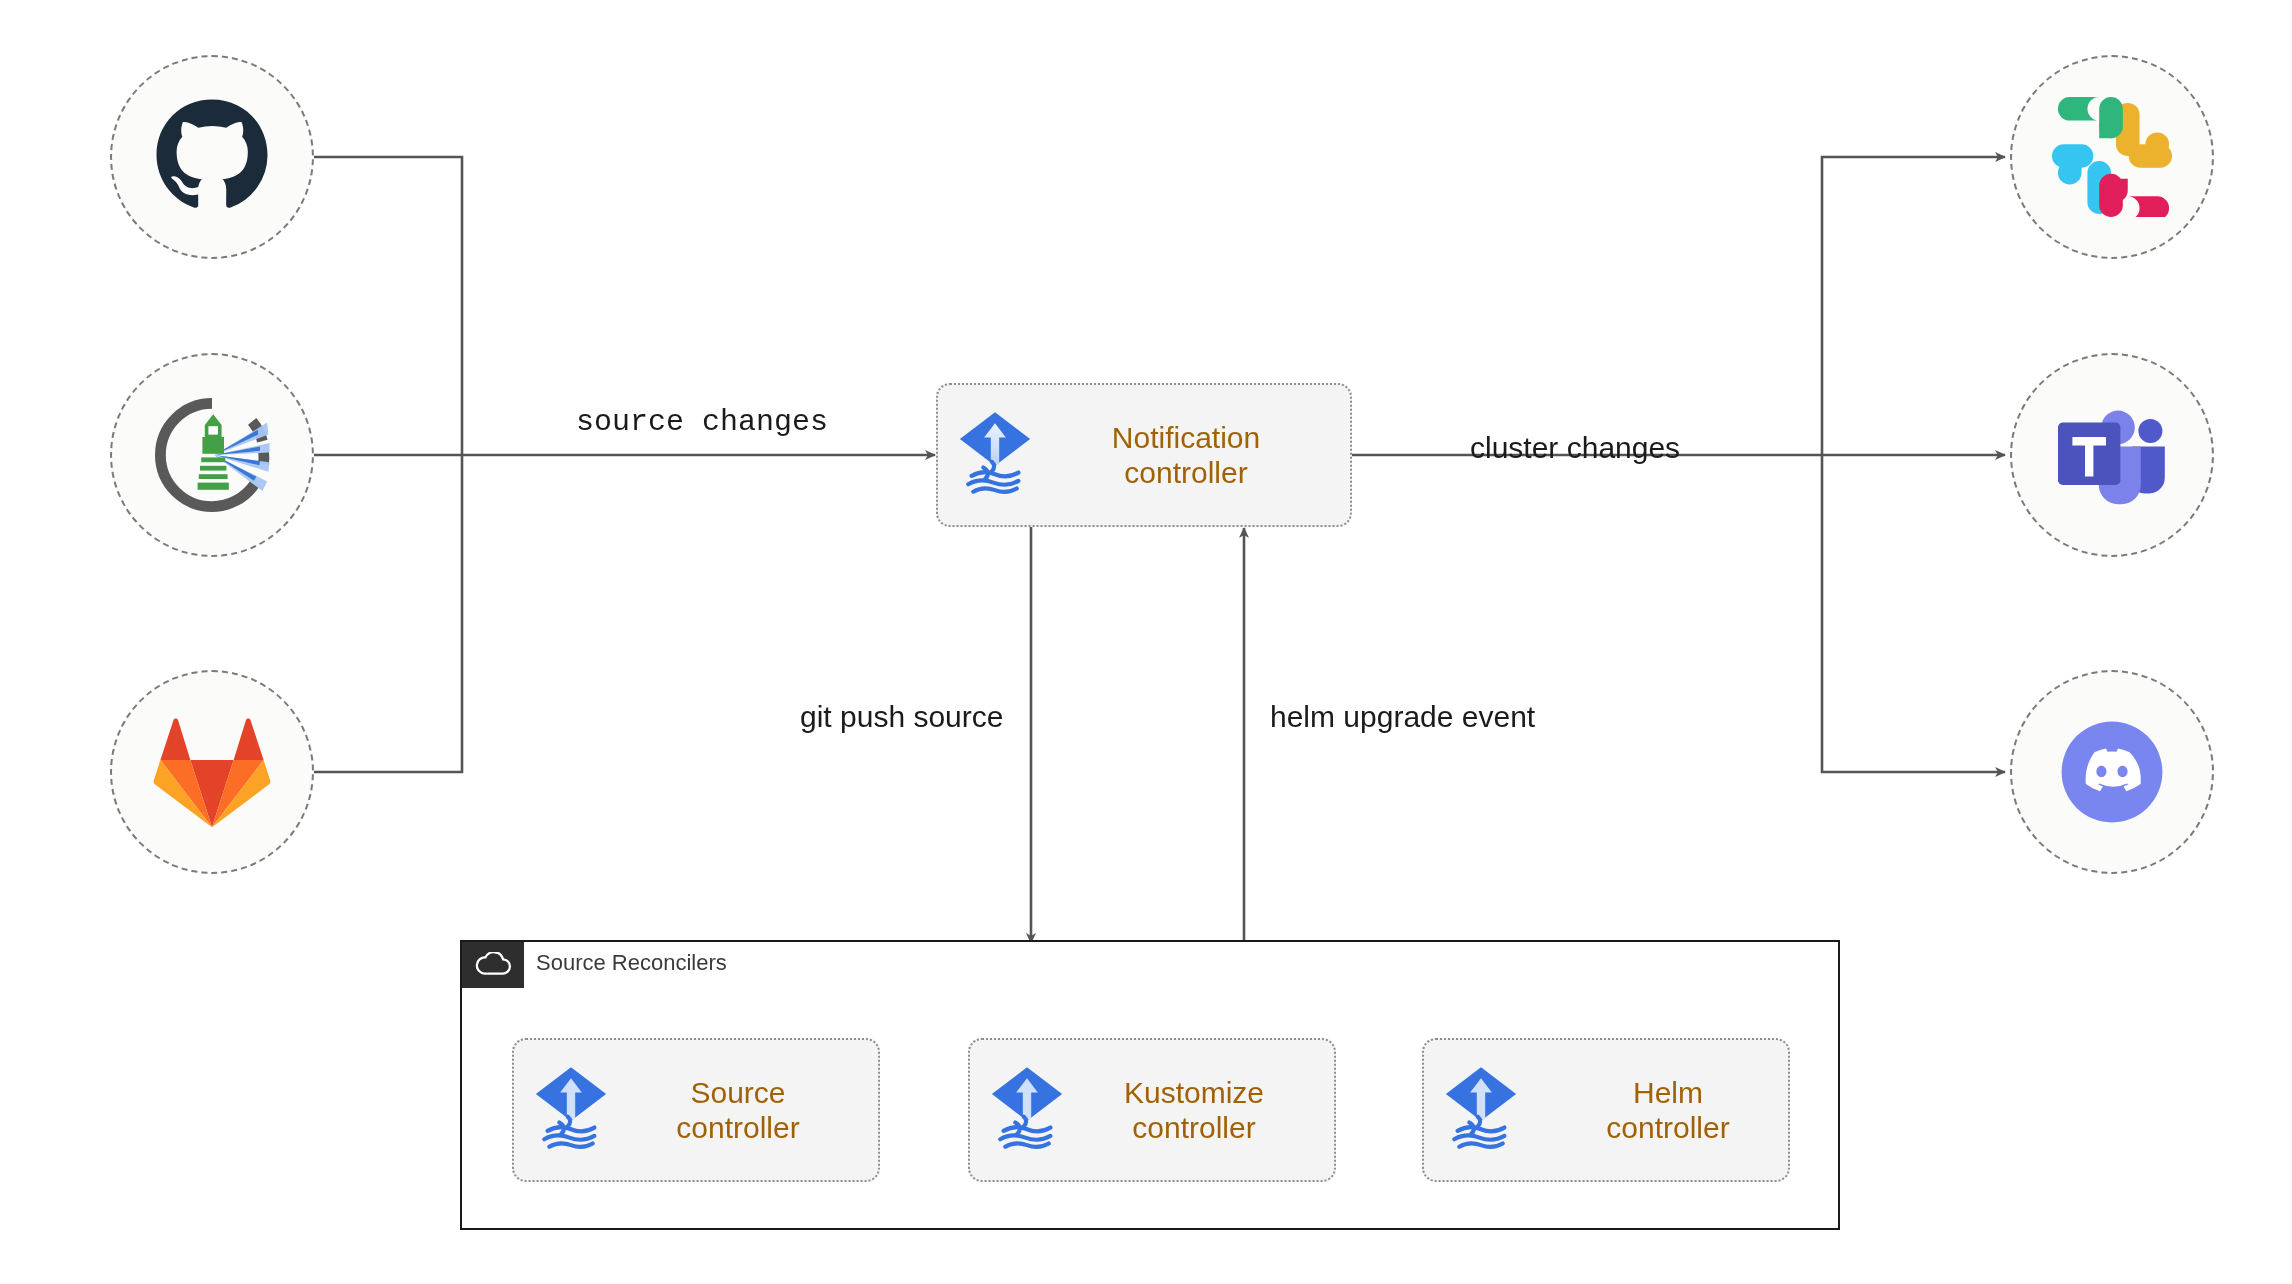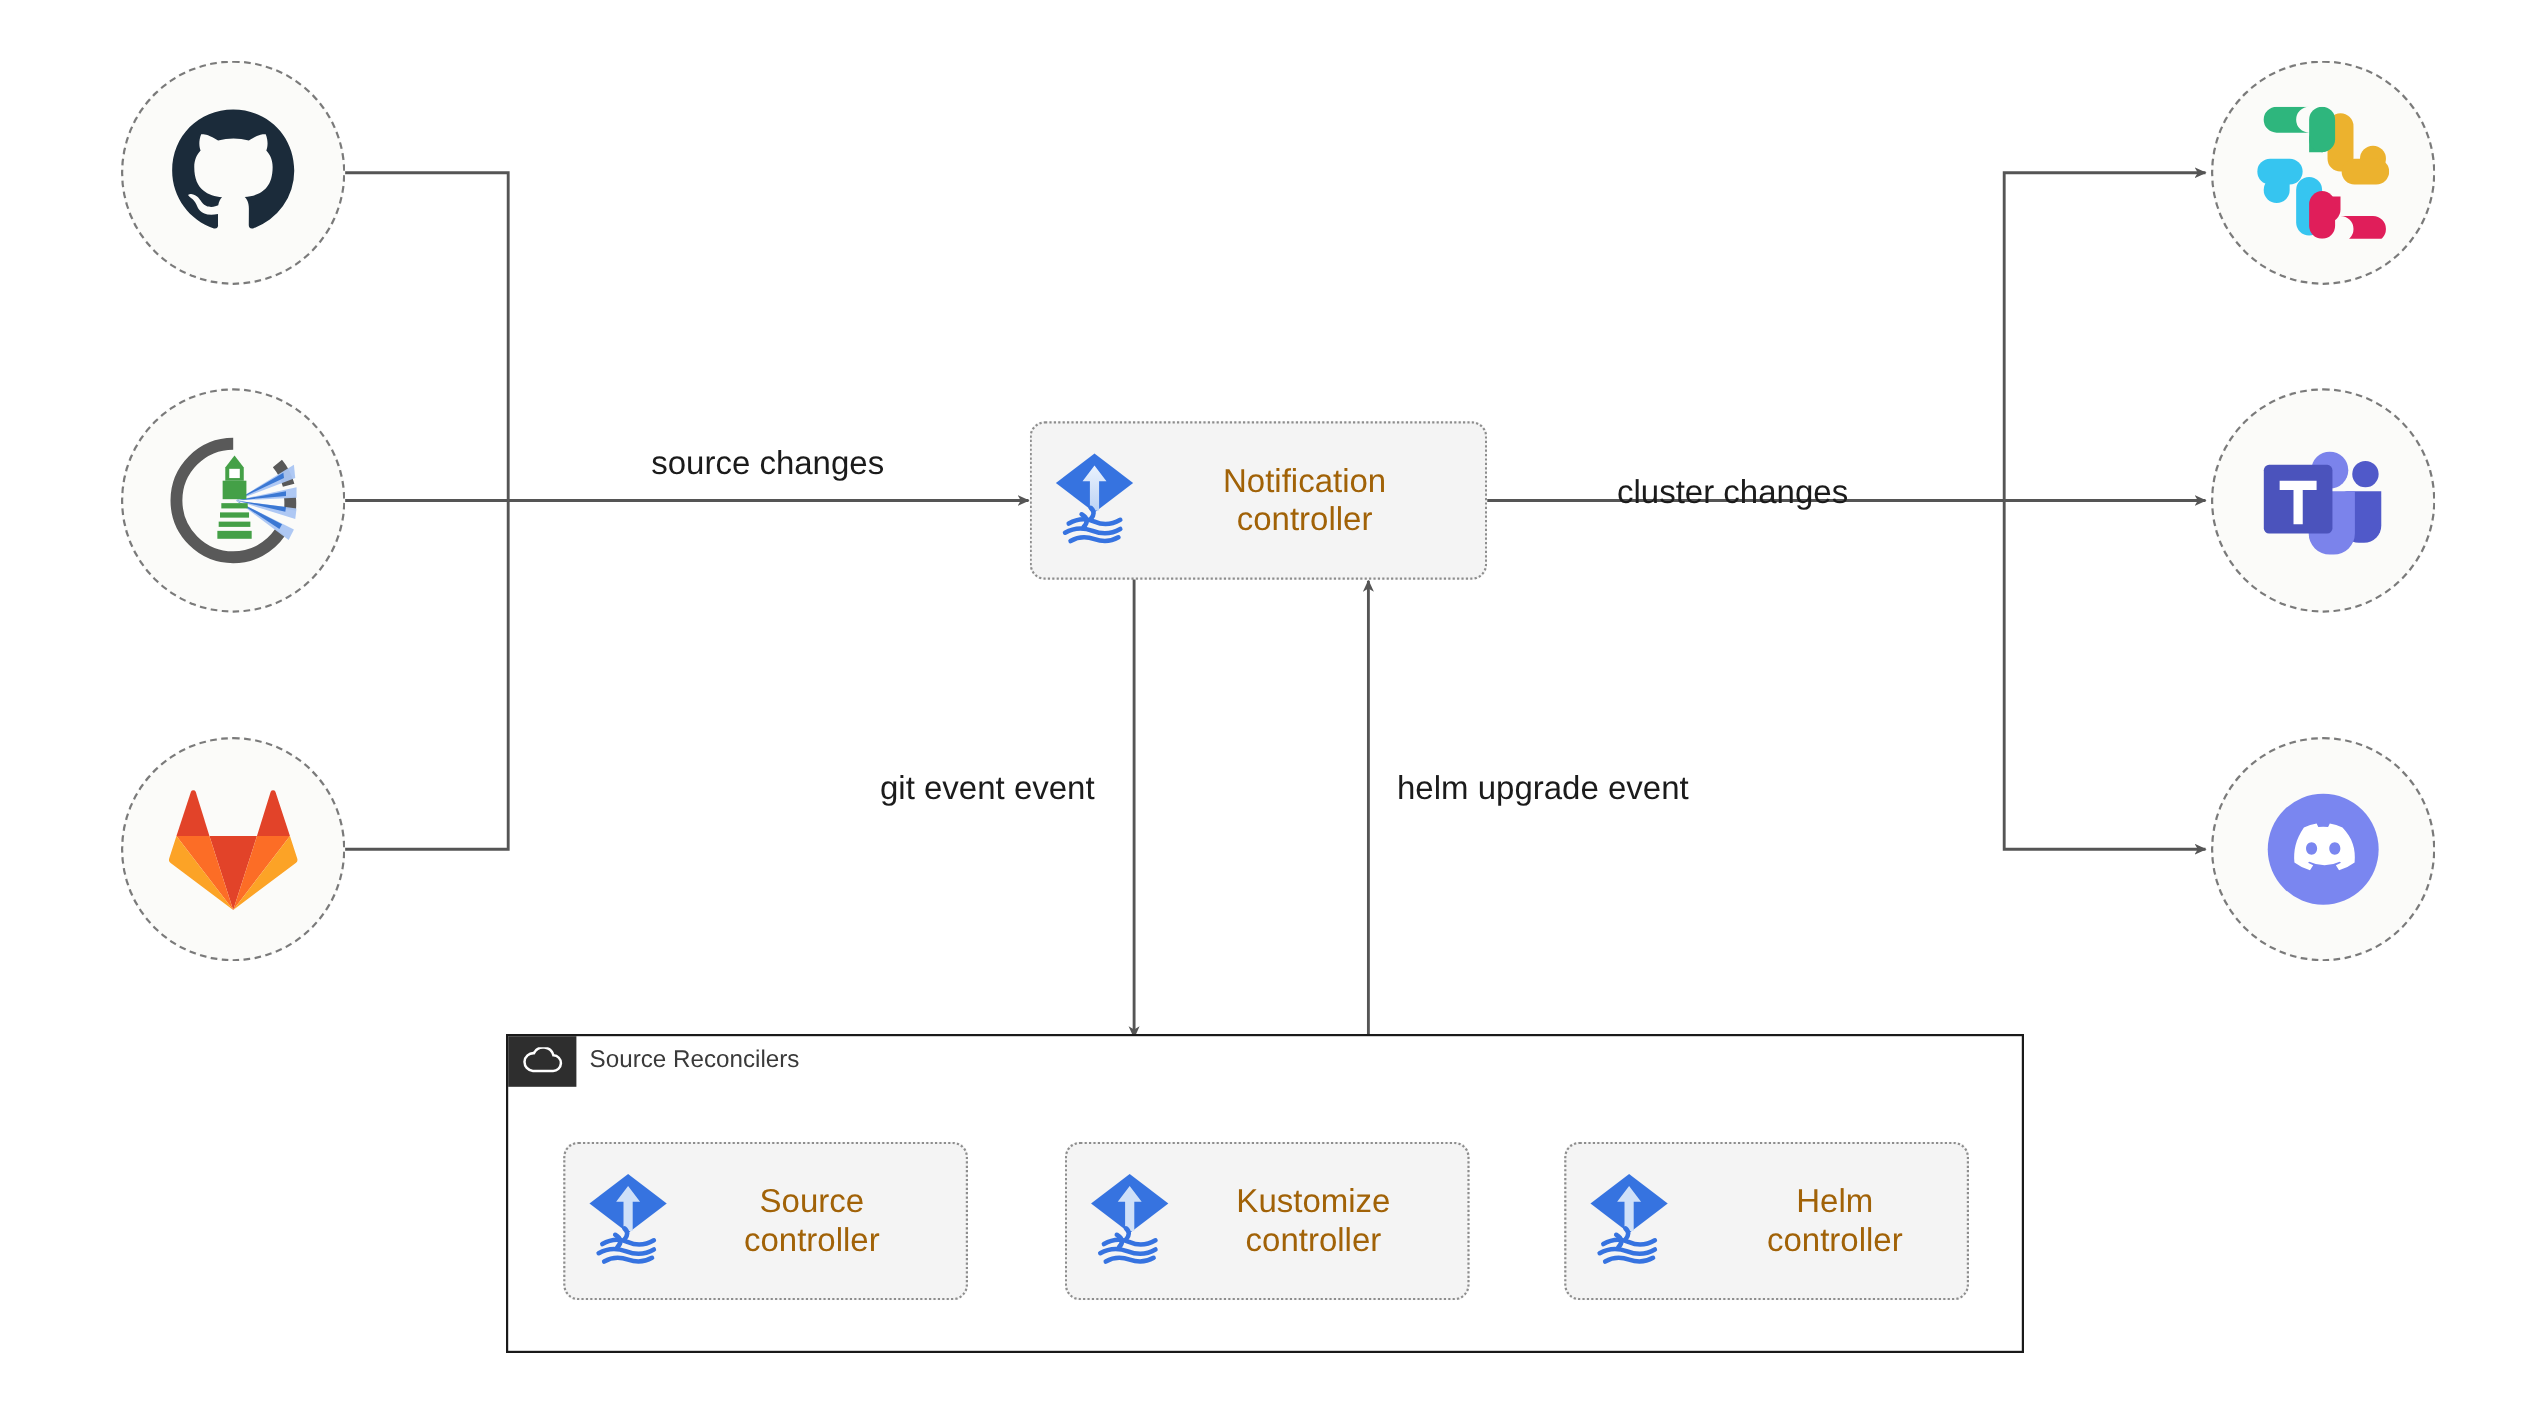--- a/index.html
+++ b/index.html
@@ -318,21 +318,21 @@
           <path d="M24 99 q12 -7 26 -2 q14 5 26 -2"></path>
           <path d="M46 63 q6 5 0 12"></path>
           <path d="M36 70 q10 6 2 14"></path>
         </g>
       </svg>
       <div class="ctrl-label">Helm
 controller</div>
     </div>
   </div>
 
-  <div class="edge-label" style="left:592px; top:405px;">source changes</div>
+  <div class="edge-label" style="left:576px; top:405px;font-family:Liberation Mono, monospace;">source changes</div>
 
   <div class="edge-label" style="left:1470px; top:405px;margin-top:26px;">cluster changes</div>
 
-  <div class="edge-label" style="left:800px; top:700px;">git event event</div>
+  <div class="edge-label" style="left:800px; top:700px;">git push source</div>
 
   <div class="edge-label" style="left:1270px; top:700px;">helm upgrade event</div>
 
 </div>
 
 </body></html>

